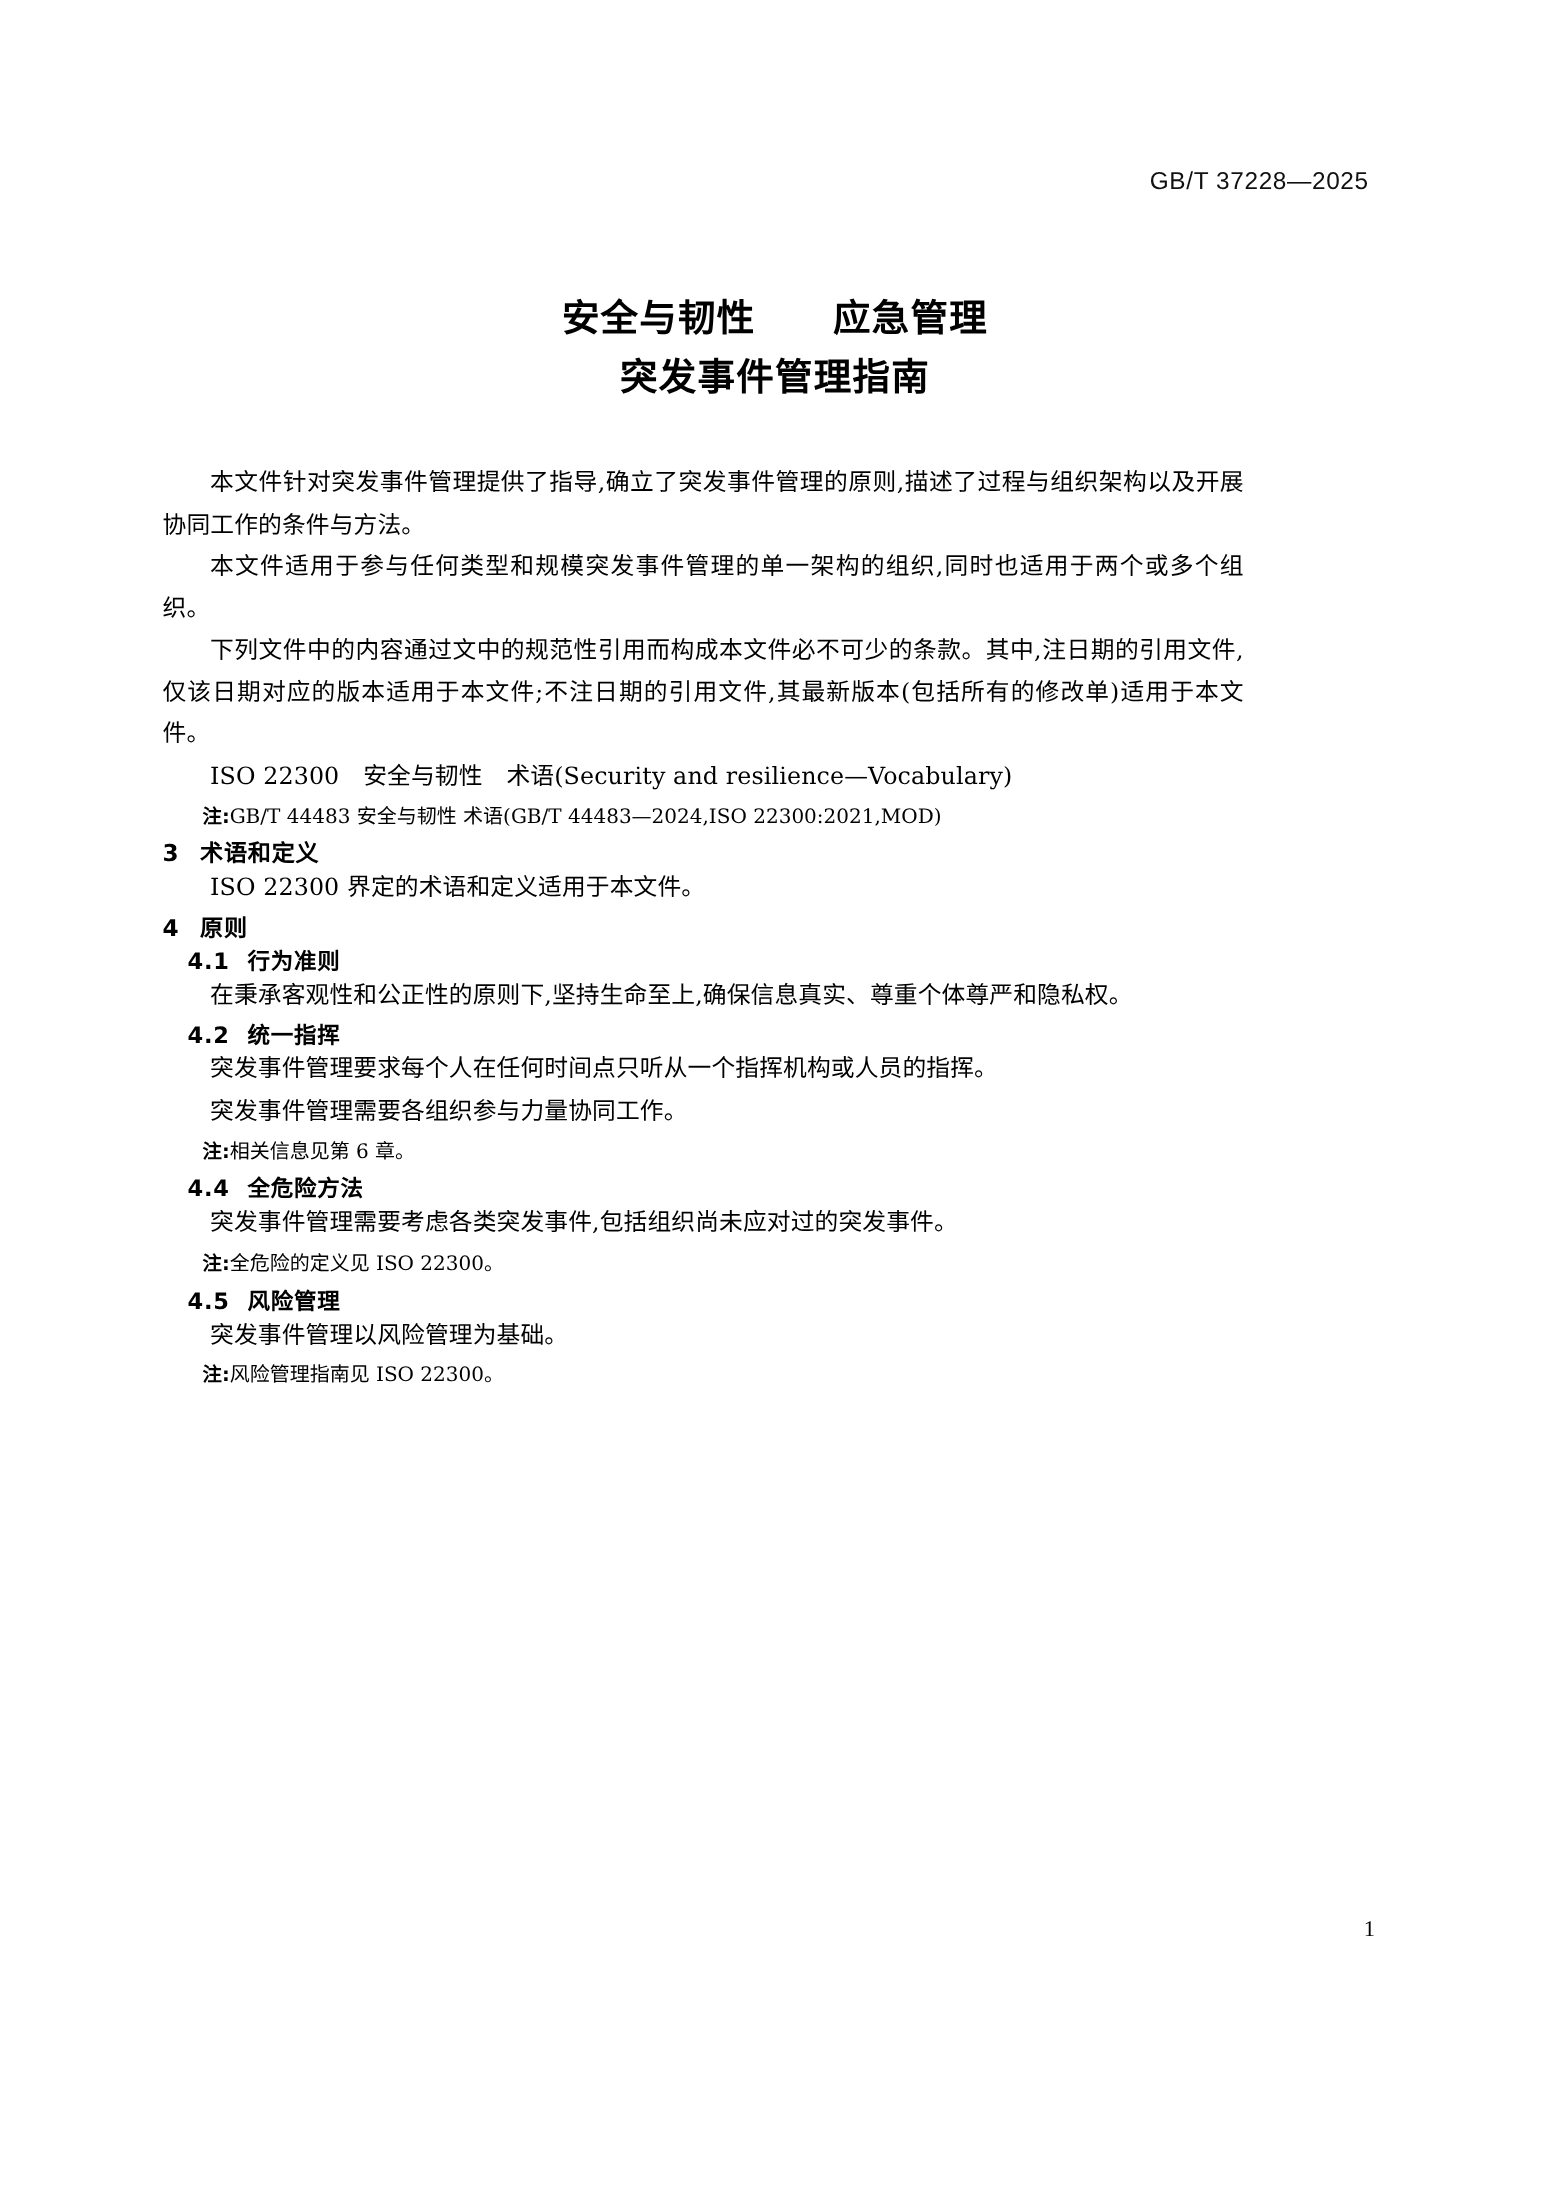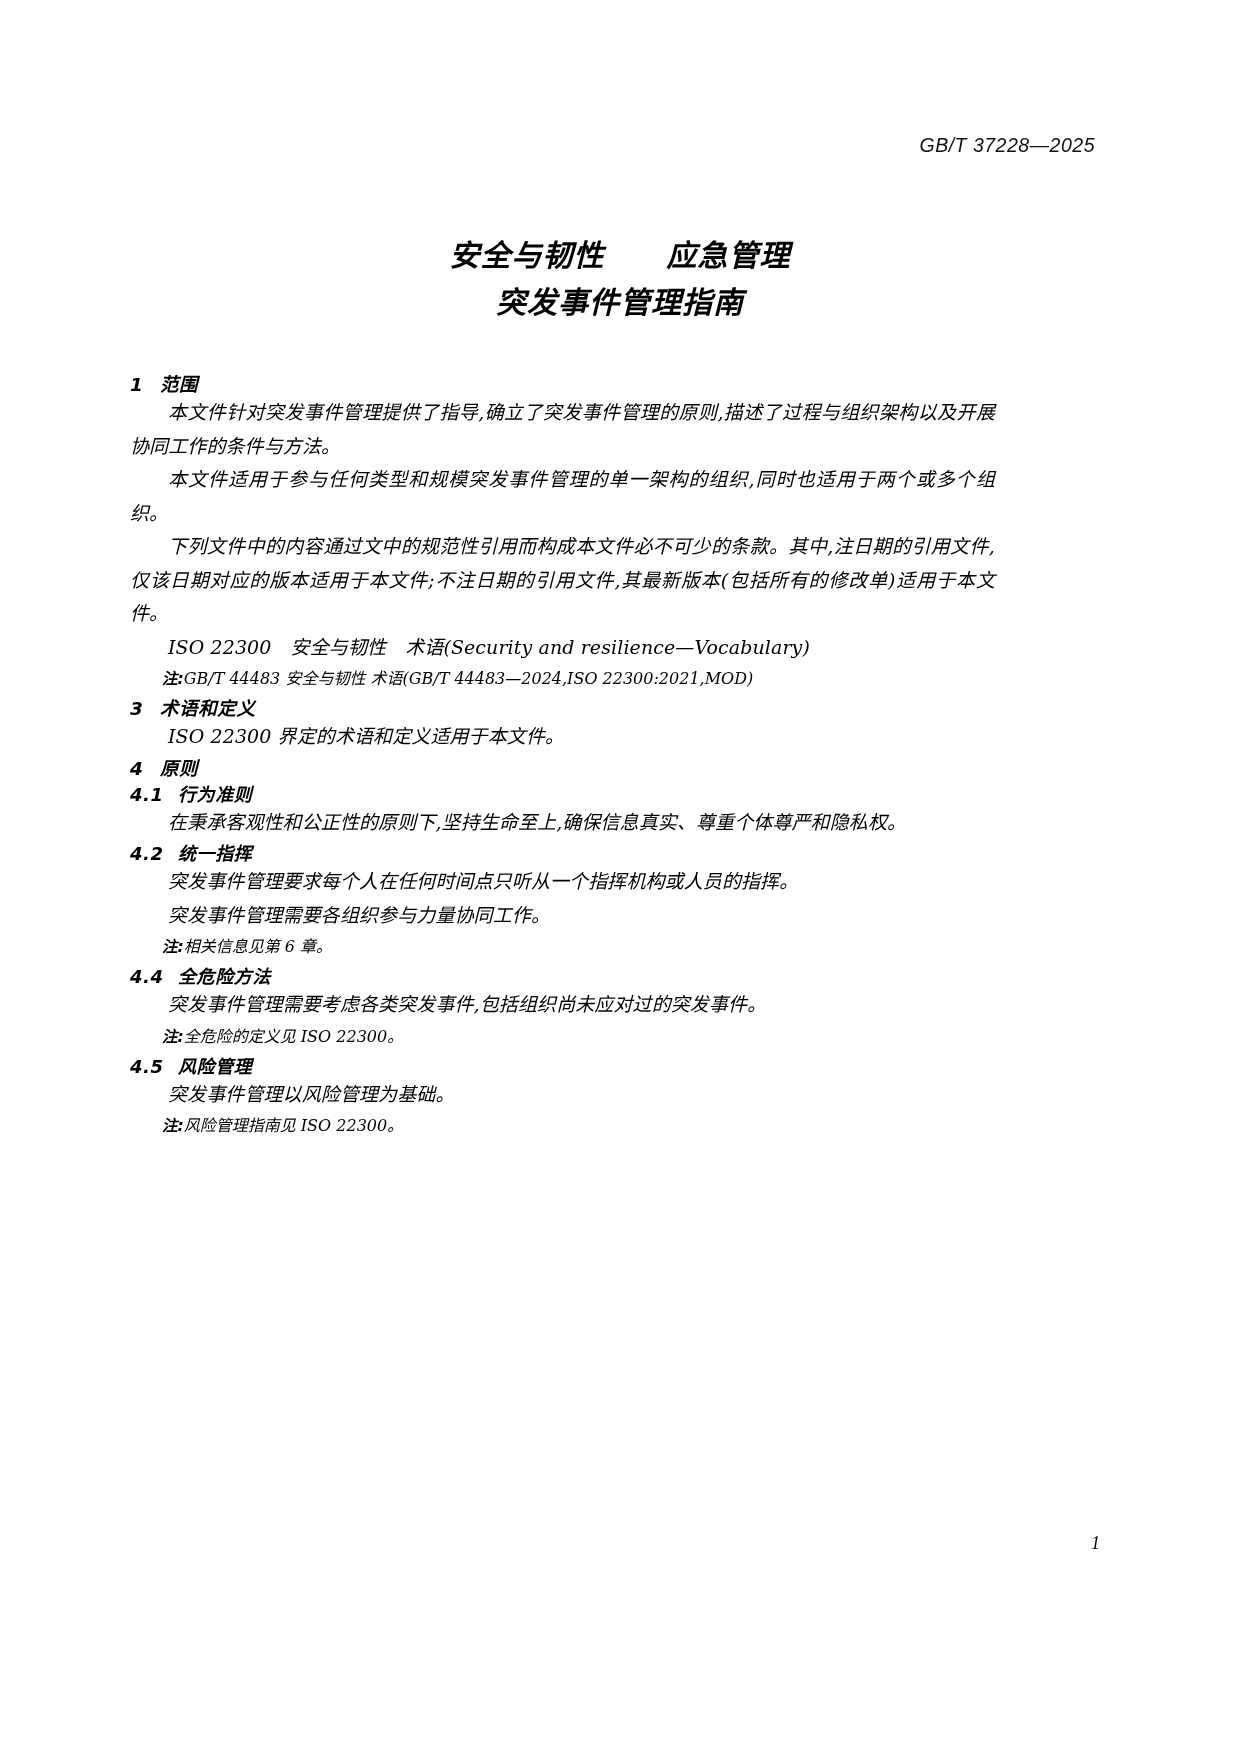--- a/index.html
+++ b/index.html
@@ -15,21 +15,20 @@
     color: #000000;
     overflow: hidden;
   }
   .page {
     position: absolute;
     left: 0; top: 0;
     width: 1240px;
     height: 1638px;
     box-sizing: border-box;
     padding: 0;
-    font-style: italic;
   }
 
   
   .header {
     position: absolute;
     top: 134px;
     right: 145px;
     font-family: "Liberation Sans", "DejaVu Sans", sans-serif;
     font-size: 19.5px;
     letter-spacing: 0.5px;
@@ -74,21 +73,21 @@
     font-family: "DejaVu Sans", "Liberation Sans", sans-serif;
     font-weight: bold;
     font-size: 18px;
     margin: 0;
     padding: 0;
     letter-spacing: 0.6px;
     color: #000;
   }
   .num { display: inline-block; }
   .clause .num { min-width: 30px; }
-  .subclause .num { min-width: 48px; }
+  .subclause .num { min-width: 48px; margin-left: 20px; }
 
   p.para {
     font-family: "DejaVu Serif", "Liberation Serif", serif;
     font-size: 19px;
     line-height: 33.5px;
     margin: 0;
     text-align: justify;
     text-justify: inter-ideograph;
     letter-spacing: 0.1px;
     color: #000;
@@ -126,23 +125,20 @@
 
   <div class="header">GB/T 37228—2025</div>
 
   <div class="doc-title">
     <span>安全与韧性　　应急管理</span>
     <span class="line2">突发事件管理指南</span>
   </div>
 
   <div class="content">
 
-    <h2 class="clause">
-      <span class="num">1</span><span>范围</span>
-    </h2>
     <p class="para indent sp-top-28">本文件针对突发事件管理提供了指导,确立了突发事件管理的原则,描述了过程与组织架构以及开展协同工作的条件与方法。</p>
     <p class="para indent">本文件适用于参与任何类型和规模突发事件管理的单一架构的组织,同时也适用于两个或多个组织。</p>
 
     <p class="para indent sp-top-28">下列文件中的内容通过文中的规范性引用而构成本文件必不可少的条款。其中,注日期的引用文件,仅该日期对应的版本适用于本文件;不注日期的引用文件,其最新版本(包括所有的修改单)适用于本文件。</p>
     <p class="para indent">ISO 22300　安全与韧性　术语(Security and resilience—Vocabulary)</p>
     <p class="note"><b>注:</b><span>GB/T 44483 安全与韧性 术语(GB/T 44483—2024,ISO 22300:2021,MOD)</span></p>
 
     <h2 class="clause sp-top-34">
       <span class="num">3</span><span>术语和定义</span>
     </h2>

